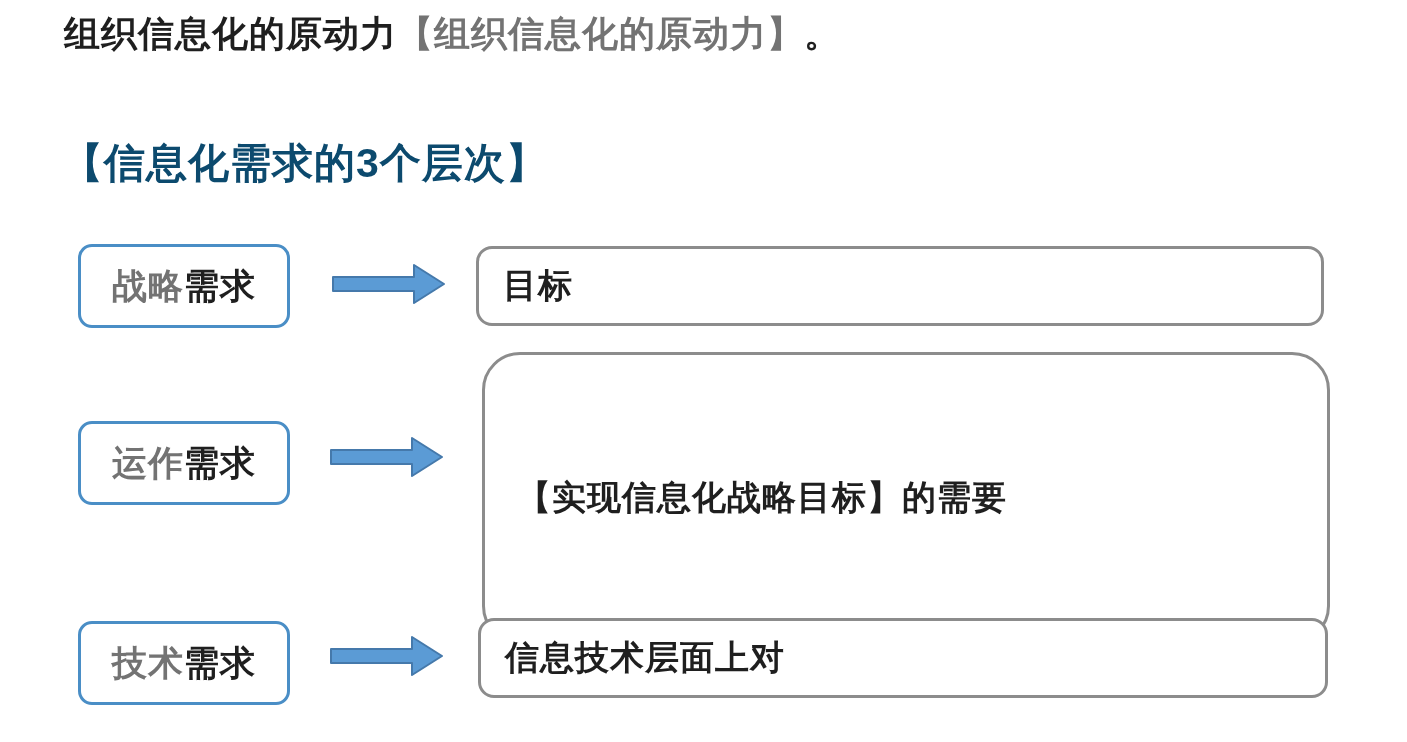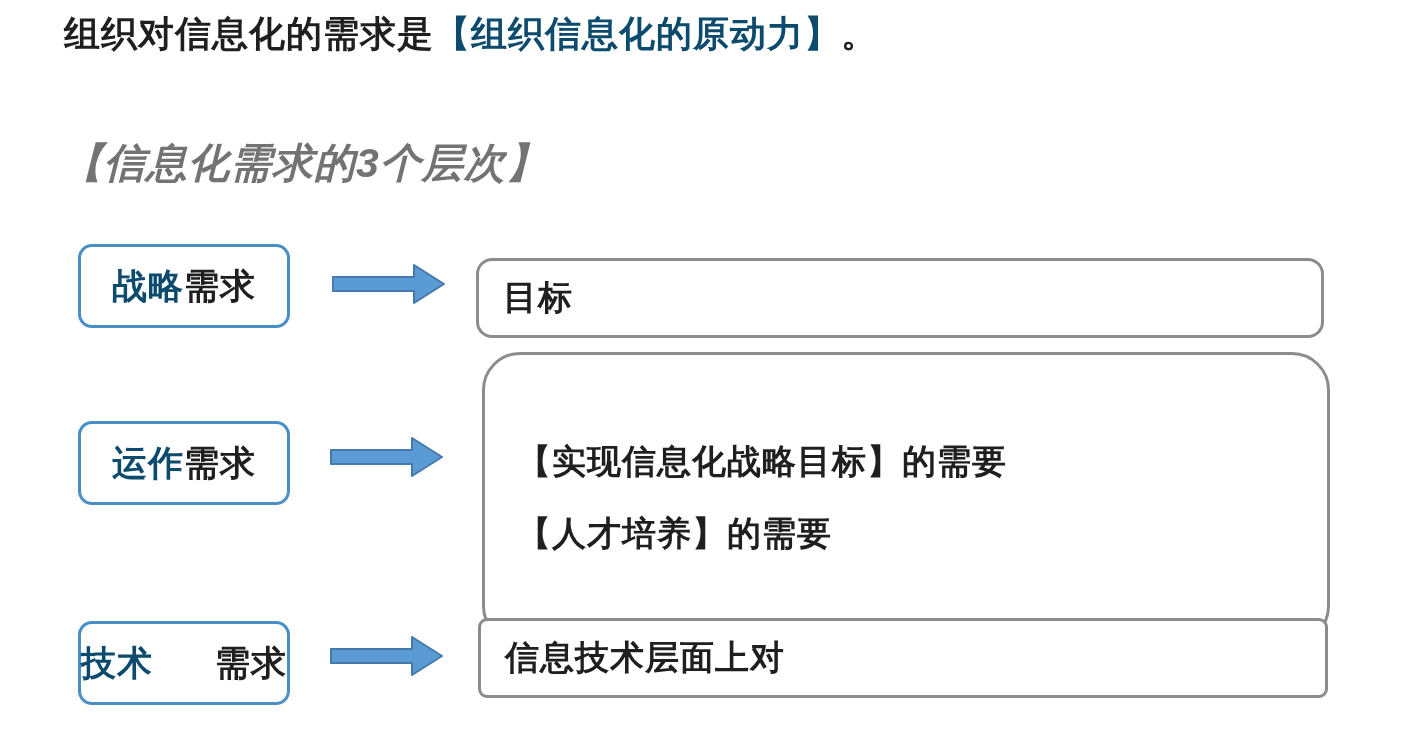--- a/index.html
+++ b/index.html
@@ -10,39 +10,38 @@
   .stage {
     position: relative;
     width: 1407px;
     height: 742px;
     background: #ffffff;
     overflow: hidden;
     font-family: "Liberation Sans", "DejaVu Sans", sans-serif;
     font-weight: 700;
     color: #1f1f1f;
   }
-  .red { color: #0c4a6e; }
+  .red { color: #737373; }
 
   .intro {
     position: absolute;
     left: 64px;
     top: 10px;
     font-size: 36px;
     letter-spacing: 1px;
     white-space: nowrap;
   }
   .heading {
     position: absolute;
     left: 62px;
     top: 136px;
     font-size: 41px;
-    color: #737373;
+    color: #0c4a6e;
     letter-spacing: 1px;
     white-space: nowrap;
-    font-style: italic;
   }
 
   .label-box {
     position: absolute;
     width: 206px;
     height: 78px;
     border: 3px solid #4a8ec6;
     border-radius: 14px;
     background: #ffffff;
     display: flex;
@@ -79,52 +78,51 @@
     padding-left: 32px;
   }
   .big-box .line { white-space: nowrap; }
 </style>
 </head>
 <body>
 
 <div class="stage">
 
   <div class="intro">
-    <span>组织对信息化的需求是</span><span class="red">【组织信息化的原动力】</span><span>。</span>
+    <span>组织信息化的原动力</span><span class="red">【组织信息化的原动力】</span><span>。</span>
   </div>
 
   <div class="heading">【信息化需求的3个层次】</div>
 
   <div class="label-box" style="left:78px; top:244px;">
     <span class="red">战略</span>
       <span>需求</span>
   </div>
   <svg class="arrow" style="left:332px; top:262px;" viewBox="0 0 114 44">
     <path d="M1 15 H82 V3 L112 22 L82 41 V29 H1 Z" fill="#5b9bd5" stroke="#4579ab" stroke-width="2" stroke-linejoin="round"></path>
   </svg>
-  <div class="content-box" style="left:476px; top:258px; width:848px; height:80px;">
+  <div class="content-box" style="left:476px; top:246px; width:848px; height:80px;">
     <span>目标</span>
   </div>
 
   <div class="label-box" style="left:78px; top:421px;">
     <span class="red">运作</span>
       <span>需求</span>
   </div>
   <svg class="arrow" style="left:330px; top:435px;" viewBox="0 0 114 44">
     <path d="M1 15 H82 V3 L112 22 L82 41 V29 H1 Z" fill="#5b9bd5" stroke="#4579ab" stroke-width="2" stroke-linejoin="round"></path>
   </svg>
   <div class="content-box big-box" style="left:482px; top:352px; width:848px; height:292px;">
     <div class="line">【实现信息化战略目标】的需要</div>
-    <div class="line">【人才培养】的需要</div>
   </div>
 
-  <div class="label-box" style="left:78px; top:621px;justify-content:space-between;">
+  <div class="label-box" style="left:78px; top:621px;">
     <span class="red">技术</span>
       <span>需求</span>
   </div>
   <svg class="arrow" style="left:330px; top:634px;" viewBox="0 0 114 44">
     <path d="M1 15 H82 V3 L112 22 L82 41 V29 H1 Z" fill="#5b9bd5" stroke="#4579ab" stroke-width="2" stroke-linejoin="round"></path>
   </svg>
-  <div class="content-box" style="left:478px; top:618px; width:850px; height:80px;border-radius:9px;">
+  <div class="content-box" style="left:478px; top:618px; width:850px; height:80px;">
     <span>信息技术层面上对</span>
   </div>
 
 </div>
 
 </body></html>

